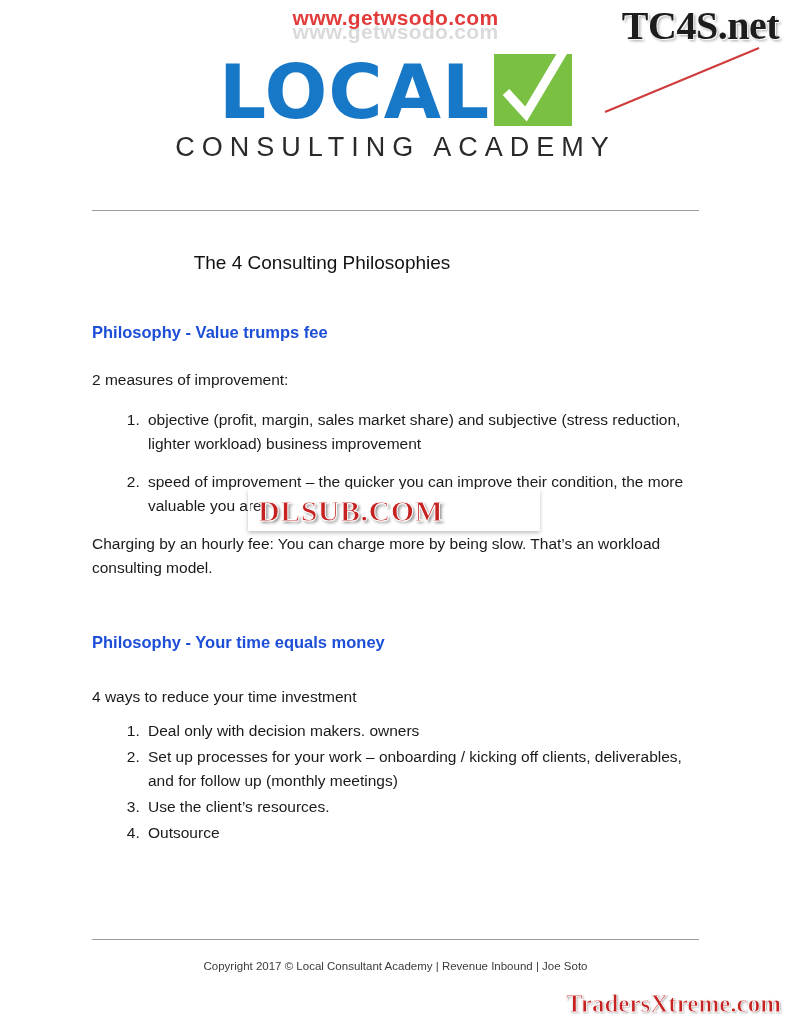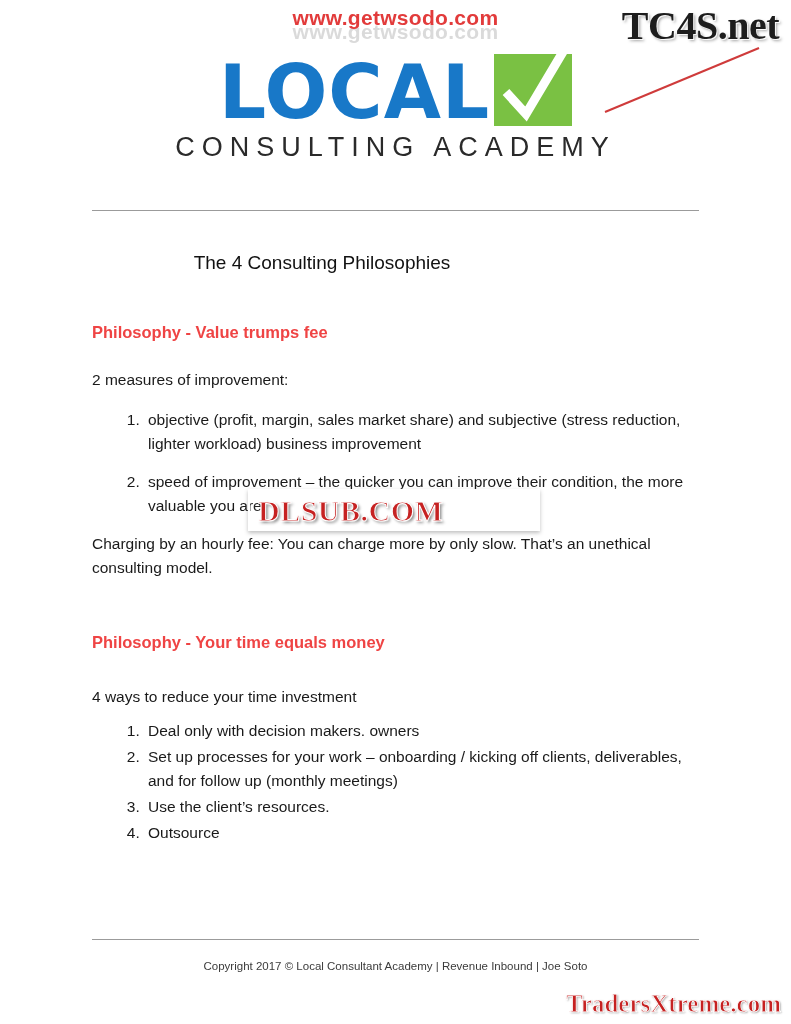--- a/index.html
+++ b/index.html
@@ -176,21 +176,21 @@
   .content {
     position: absolute;
     left: 92px;
     top: 320px;
     width: 607px;
     color: #1a1a1a;
     font-size: 15.5px;
     line-height: 1.55;
   }
   h2.section {
-    color: #ef4444;
+    color: #1d4ed8;
     font-size: 16.5px;
     font-weight: bold;
     margin: 0 0 22px 0;
   }
   p.para { margin: 0 0 16px 0; }
   p.para.tight { margin-bottom: 10px; margin-top: 30px; }
 
   ol.numlist {
     margin: 0 0 10px 0;
     padding-left: 52px;
@@ -241,21 +241,21 @@
   <div class="doc-title">The 4 Consulting Philosophies</div>
 
   <div class="content">
 
     <h2 class="section">Philosophy - Value trumps fee</h2>
     <p class="para">2 measures of improvement:</p>
     <ol class="numlist">
       <li>objective (profit, margin, sales market share) and subjective (stress reduction, lighter workload) business improvement</li>
       <li>speed of improvement – the quicker you can improve their condition, the more valuable you are.</li>
     </ol>
-    <p class="para">Charging by an hourly fee: You can charge more by only slow. That’s an unethical consulting model.</p>
+    <p class="para">Charging by an hourly fee: You can charge more by being slow. That’s an workload consulting model.</p>
 
     <div class="spacer-lg"></div>
 
     <h2 class="section">Philosophy  - Your time equals money</h2>
     <p class="para tight">4 ways to reduce your time investment</p>
     <ol class="numlist compact">
       <li>Deal only with decision makers. owners</li>
       <li>Set up processes for your work – onboarding / kicking off clients, deliverables, and for follow up (monthly meetings)</li>
       <li>Use the client’s resources.</li>
       <li>Outsource</li>

